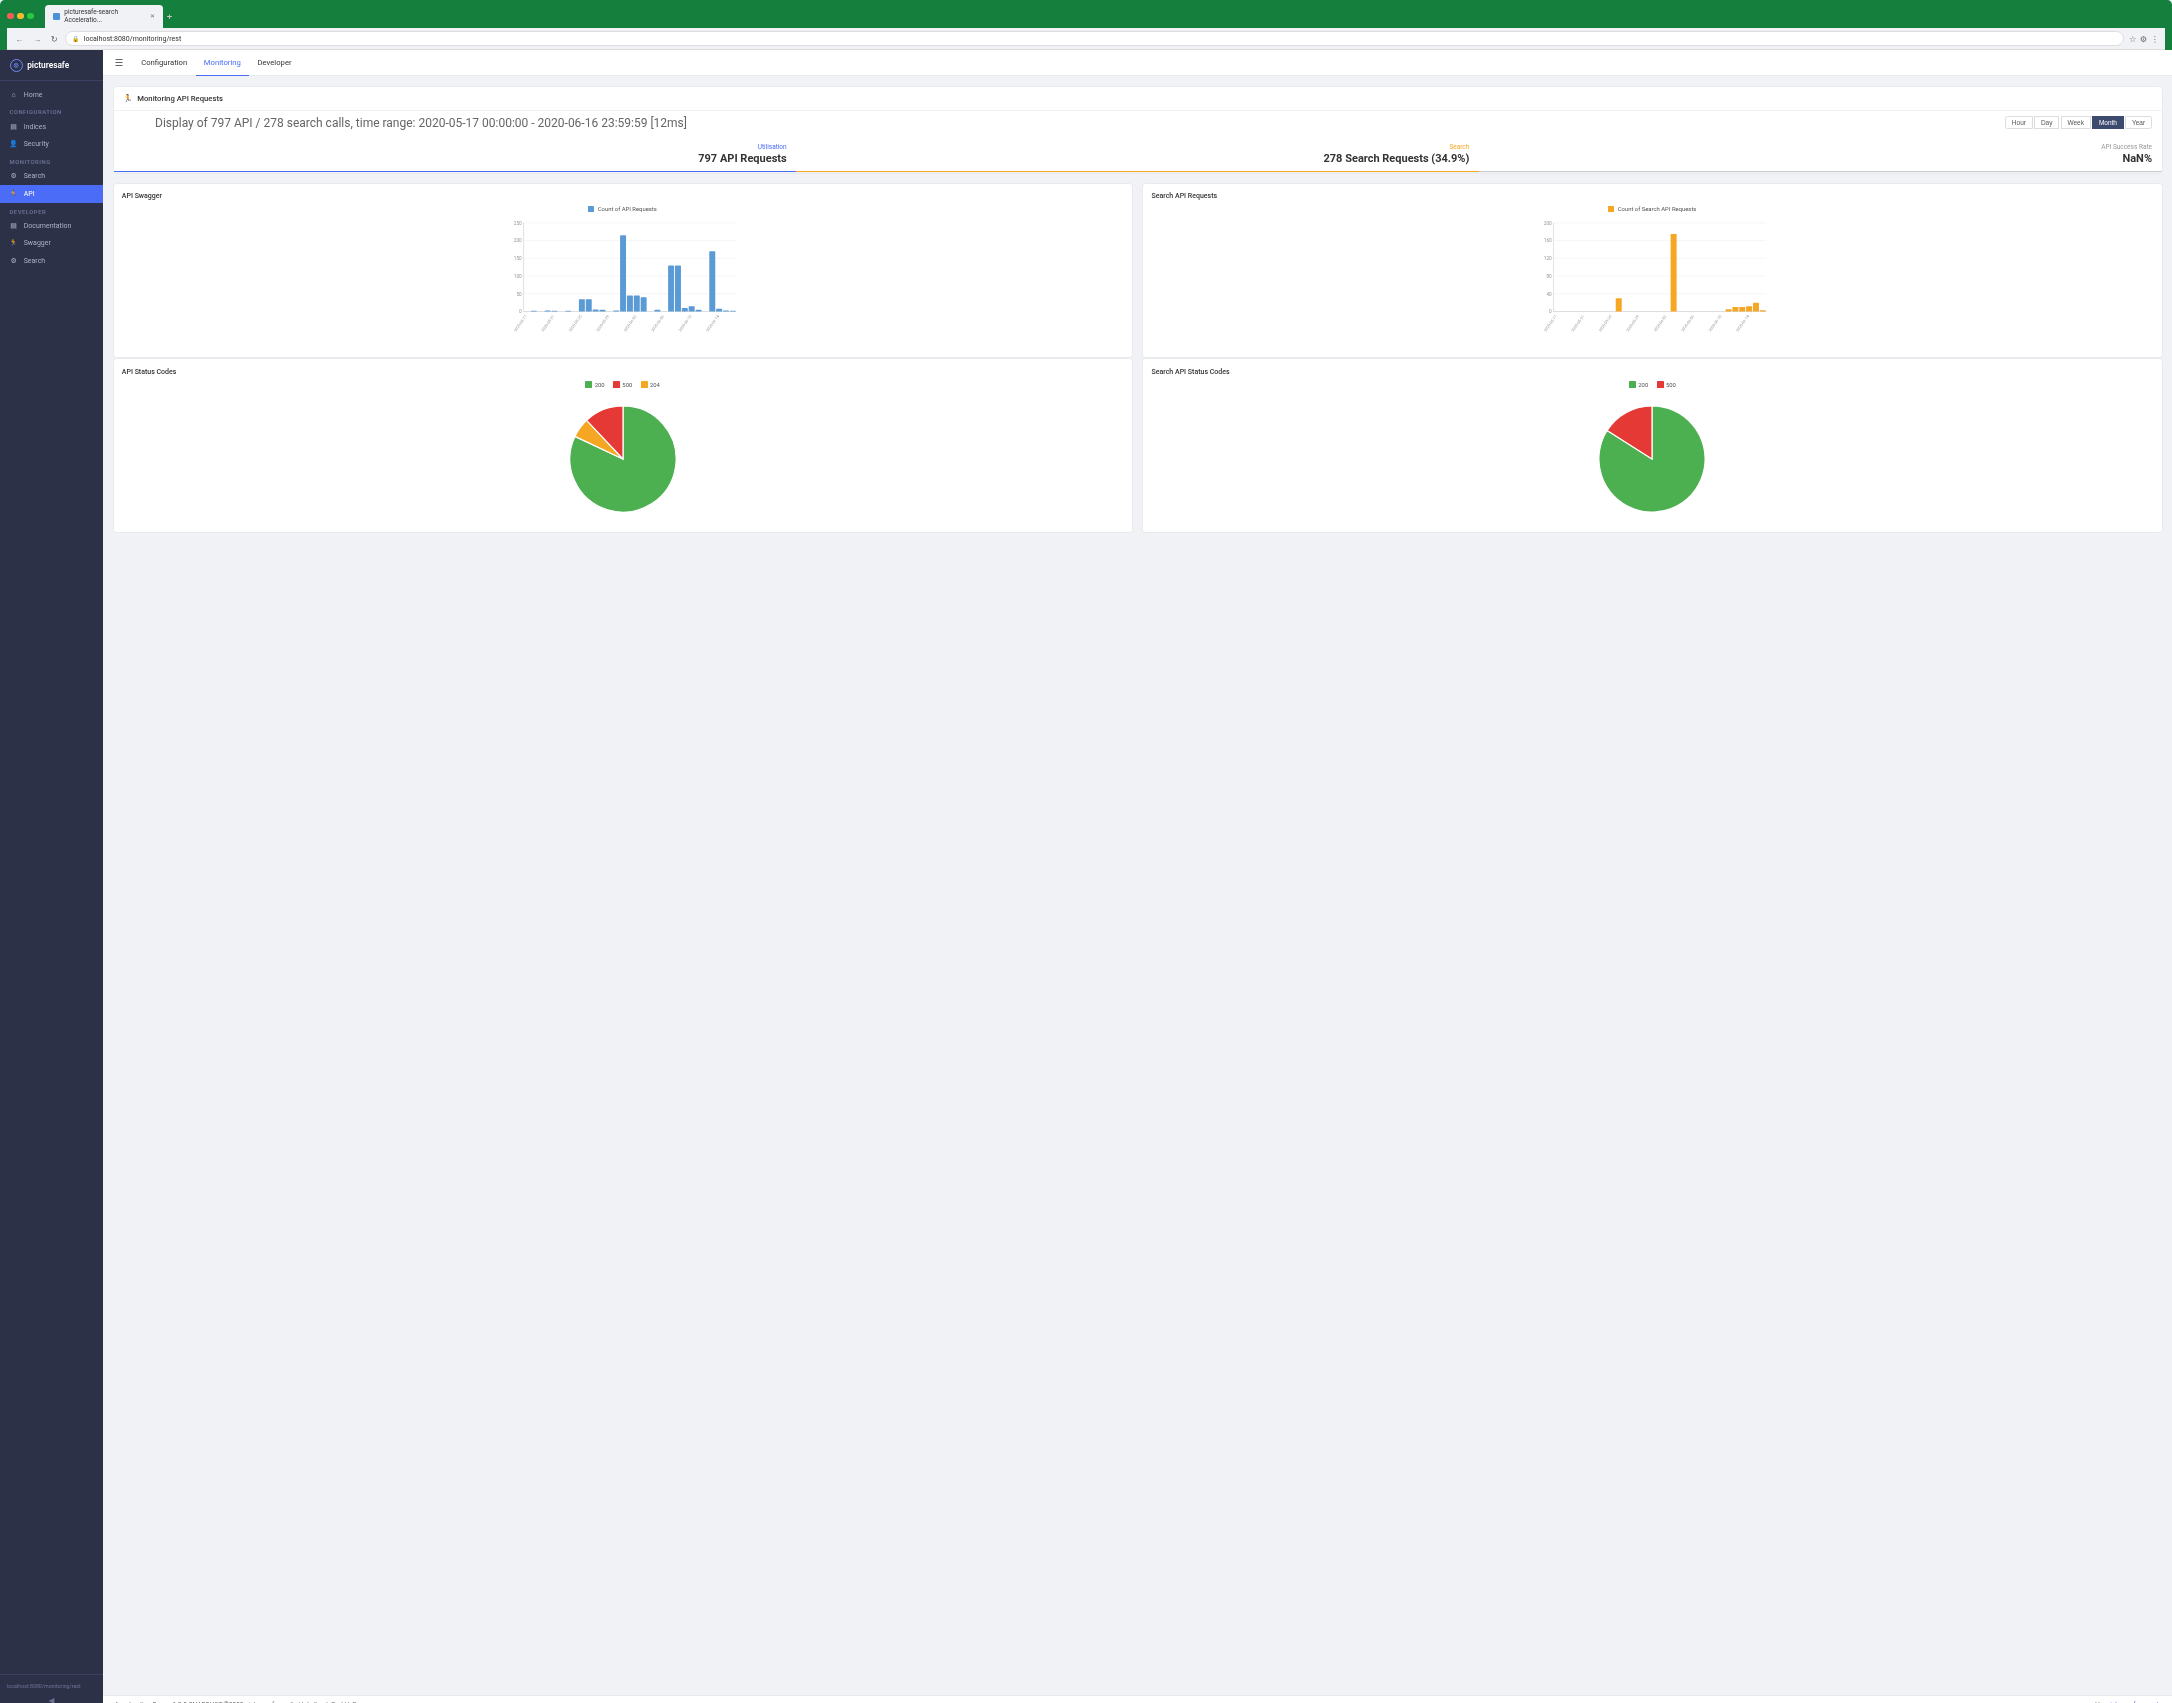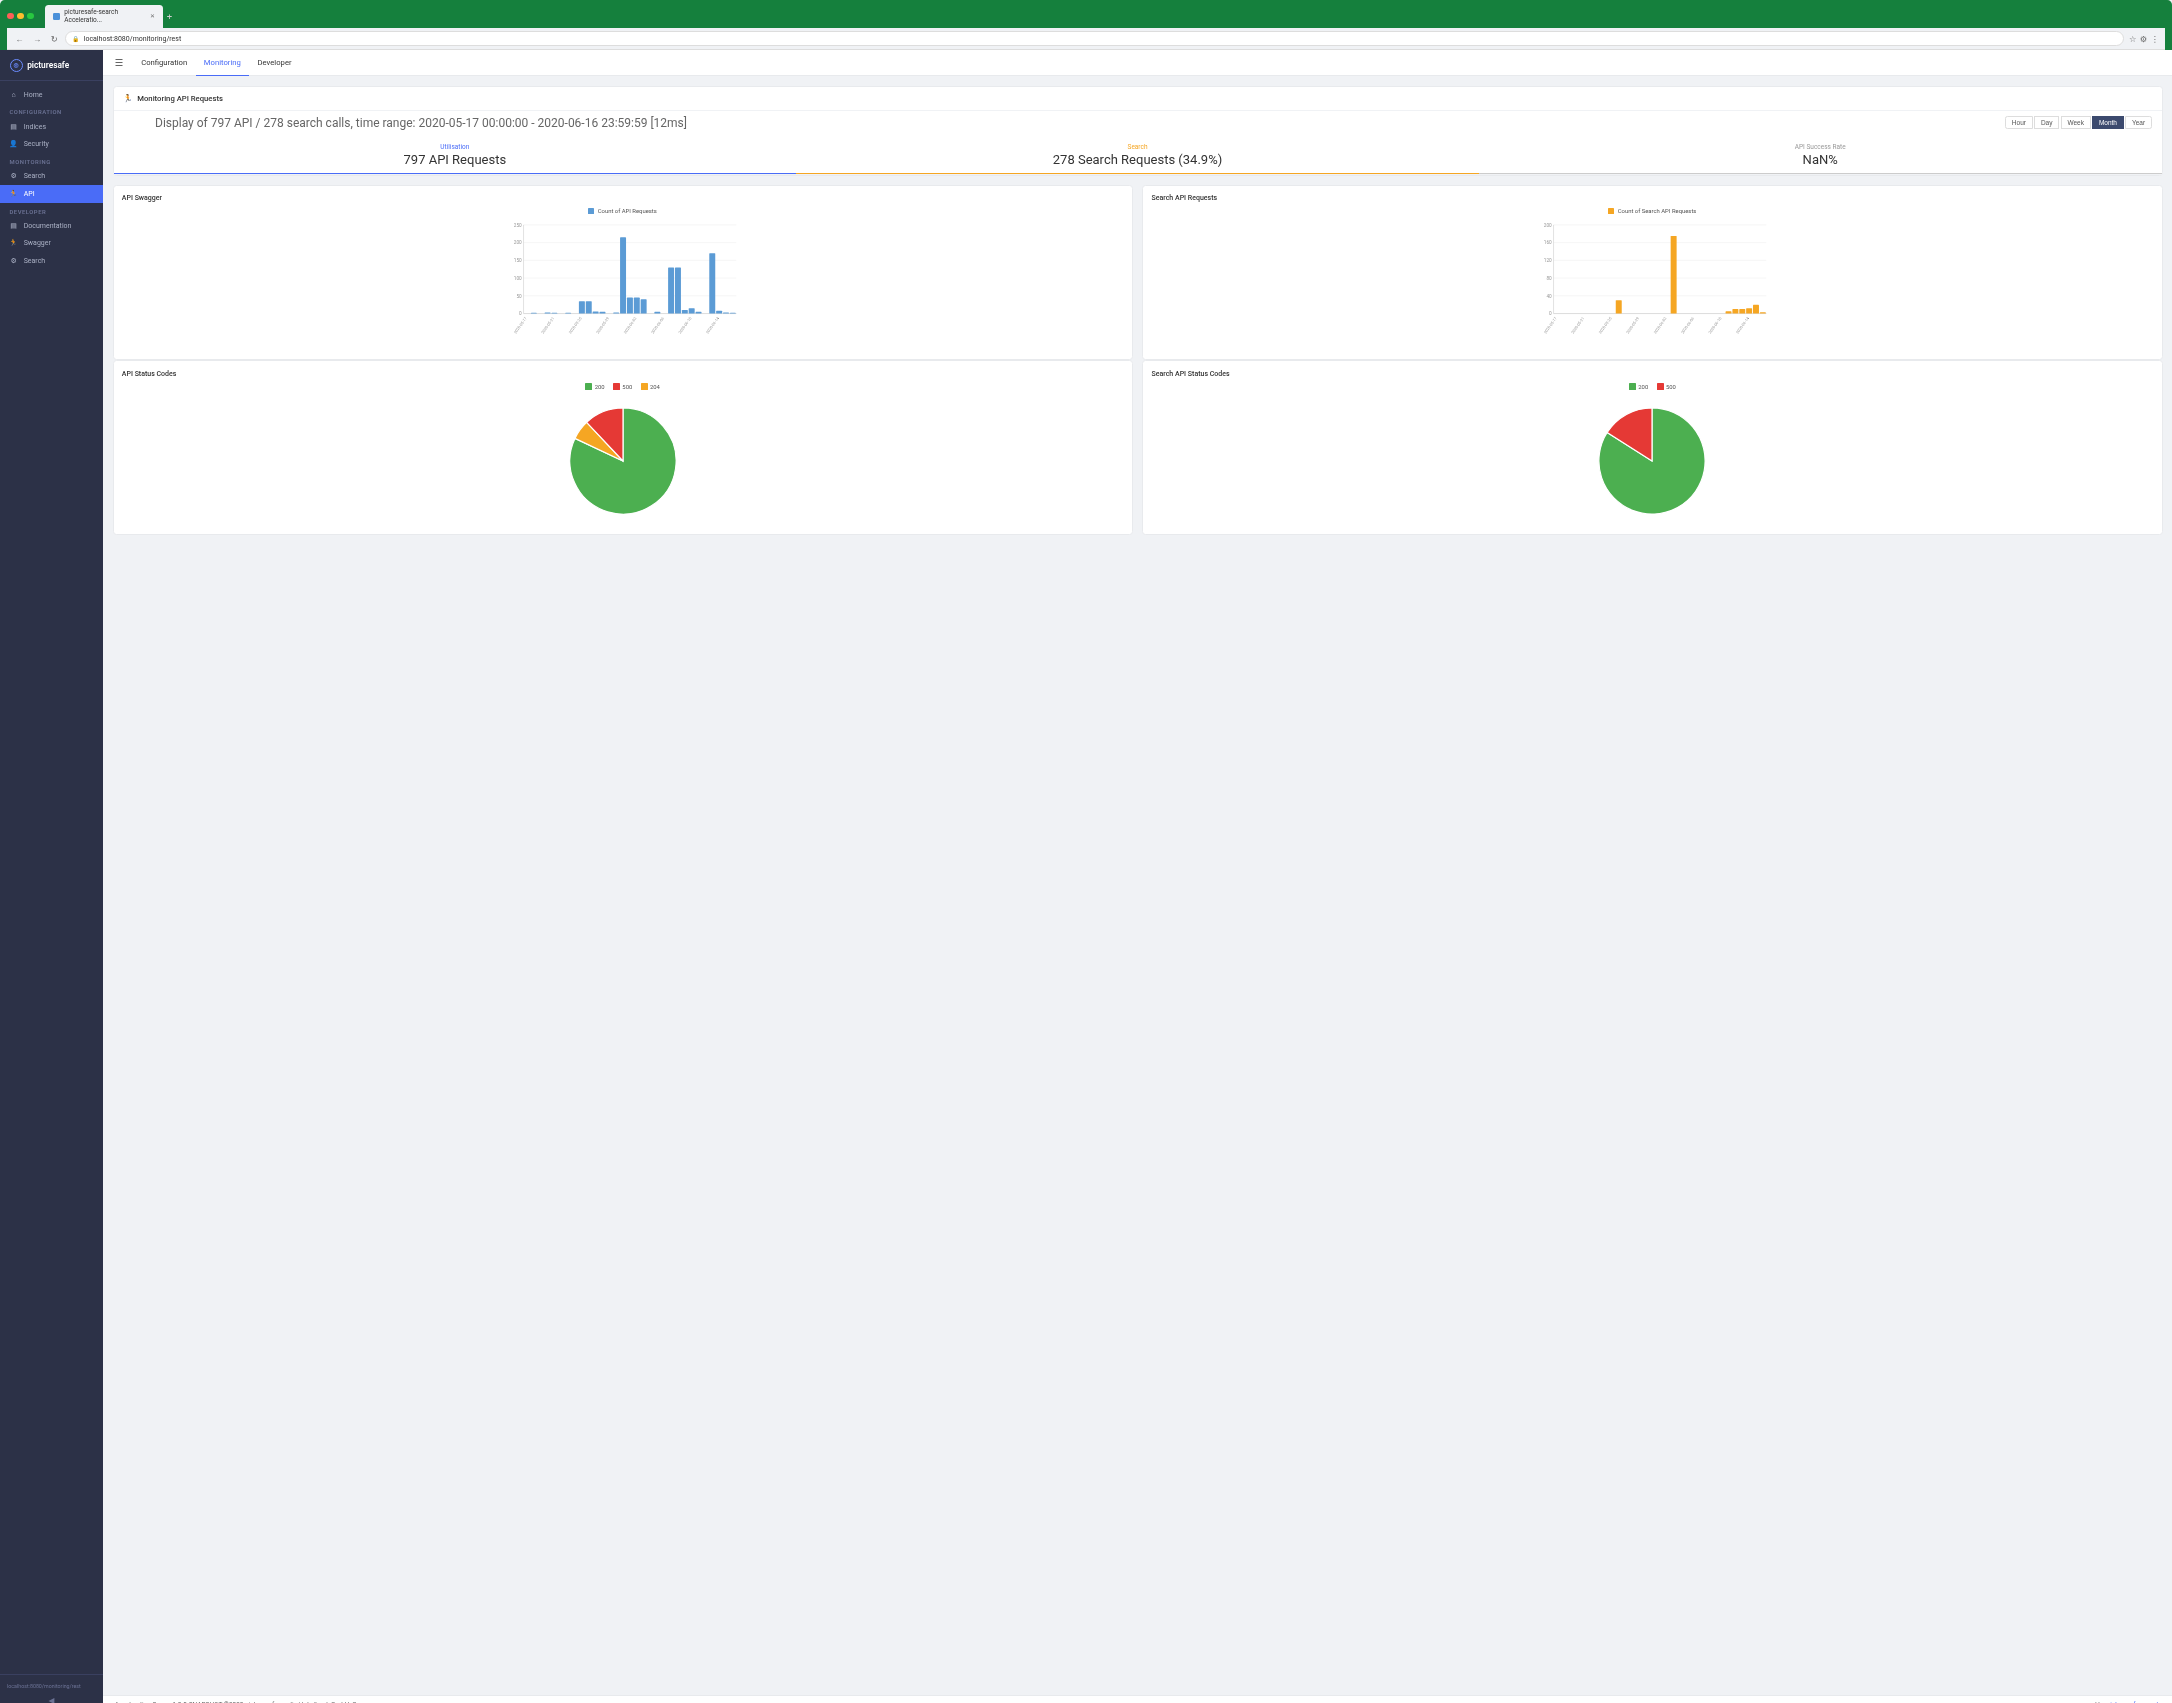--- a/index.html
+++ b/index.html
@@ -62,28 +62,28 @@
     .monitoring-info { padding: 4.7px 9.5px 7px; display: flex; align-items: center; justify-content: space-between; }
     .monitoring-desc { font-size: 12px; color: #666; margin-left: 32px; }
     .time-buttons { display: flex; gap: 1.2px; }
     .time-btn { padding: 1.8px 5.9px; border: 0.6px solid #ddd; background: white; font-size: 6.5px; color: #555; cursor: pointer; border-radius: 0; }
     .time-btn:first-child { border-radius: 2.4px 0 0 2.4px; }
     .time-btn:last-child { border-radius: 0 2.4px 2.4px 0; }
     .time-btn.active { background: #3c4a6e; color: white; border-color: #3c4a6e; }
 
     
     .stats-row { display: flex; border-bottom: 0.6px solid #f0f2f5; }
-    .stat-tab { flex: 1; padding: 5.9px 9.5px; text-align: center; border-bottom: 1.8px solid transparent; cursor: pointer; }
+    .stat-tab { flex: 1; padding: 5.9px 9.5px; text-align: right; border-bottom: 1.8px solid transparent; cursor: pointer; }
     .stat-tab.active-blue { border-bottom-color: #4a6cf7; }
     .stat-tab.active-orange { border-bottom-color: #f5a623; }
     .stat-tab.active-gray { border-bottom-color: #ccc; }
     .stat-label { font-size: 6.5px; color: #4a6cf7; margin-bottom: 1.2px; }
     .stat-label.orange { color: #f5a623; }
     .stat-label.gray { color: #999; }
-    .stat-value { font-size: 13px; font-weight: 400; color: #333; }
+    .stat-value { font-size: 11px; font-weight: 700; color: #333; }
 
     
     .charts-grid { display: grid; grid-template-columns: 1fr 1fr; gap: 9.5px; }
     .chart-card { background: white; border-radius: 3.5px; border: 0.6px solid #e8eaed; padding: 8.3px; }
     .chart-title { font-size: 7px; font-weight: 500; color: #333; margin-bottom: 5.9px; }
     .chart-container { position: relative; }
     .chart-legend { display: flex; align-items: center; gap: 3.5px; font-size: 5.9px; color: #555; margin-bottom: 4.7px; justify-content: center; }
     .legend-dot { width: 5.9px; height: 5.9px; border-radius: 0.6px; }
     .legend-dot.blue { background: #5b9bd5; }
     .legend-dot.orange { background: #f5a623; }

